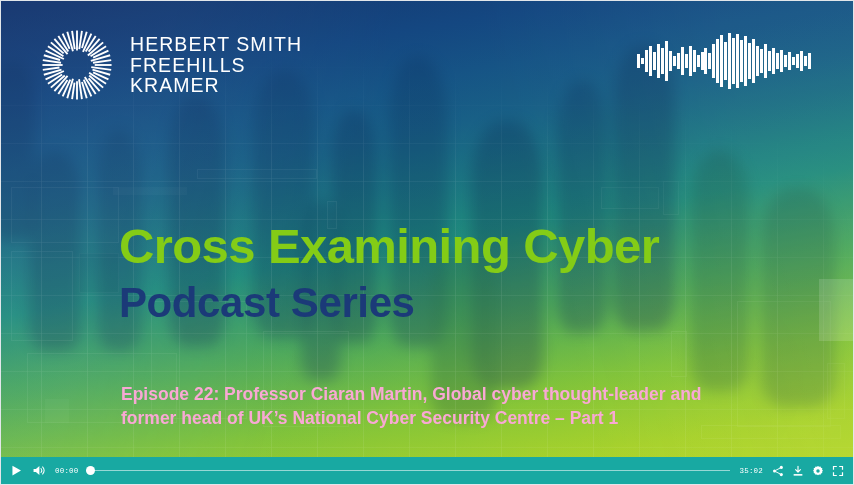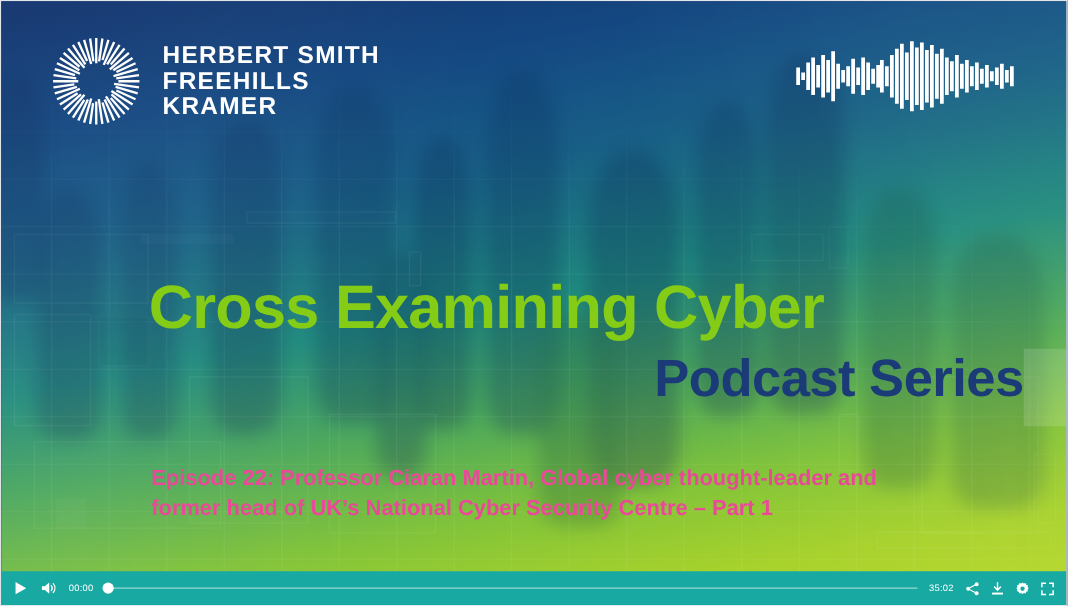--- a/index.html
+++ b/index.html
@@ -96,21 +96,21 @@
   .logo-wrap {
     position:absolute; left:40px; top:28px;
     display:flex; align-items:flex-start; gap:17px;
   }
   .sunburst { width:72px; height:72px; display:block; }
   .logo-text {
     color:#ffffff;
     font-size:19.5px;
     line-height:20.5px;
     letter-spacing:1.05px;
-    font-weight:700;
+    font-weight:400;
     padding-top:5px;
     white-space:pre-line;
     font-stretch:semi-condensed;
   }
 
   
   .waveform {
     position:absolute; left:636px; top:32px;
     width:174px; height:56px;
     display:flex; align-items:center; justify-content:space-between;
@@ -128,46 +128,45 @@
     font-weight:700;
     letter-spacing:-0.6px;
   }
   .title-sub {
     color:#1b3a78;
     font-size:42px;
     line-height:50px;
     font-weight:700;
     letter-spacing:-0.4px;
     margin-top:4px;
-    text-align:right;
   }
 
   .episode {
-    position:absolute; left:120px; top:370px; width:620px;
-    color:#ec4899;
+    position:absolute; left:120px; top:382px; width:620px;
+    color:#f9a8d4;
     font-size:17.5px;
     line-height:23.5px;
     font-weight:600;
   }
   .episode b { font-weight:800; }
 
   
   .controls {
     position:absolute; left:0; right:0; bottom:0;
     height:27px;
     background:#18a9a2;
     display:flex; align-items:center;
     padding:0 9px;
     gap:9px;
   }
   .ctrl-ico { display:flex; align-items:center; cursor:pointer; }
   .time {
     color:#ffffff;
     font-size:7.5px;
-    font-family:Liberation Sans, sans-serif;
+    font-family:Liberation Mono, monospace;
     letter-spacing:.2px;
     white-space:nowrap;
   }
   .scrub {
     position:relative;
     flex:1;
     height:11px;
     display:flex; align-items:center;
     cursor:pointer;
   }

